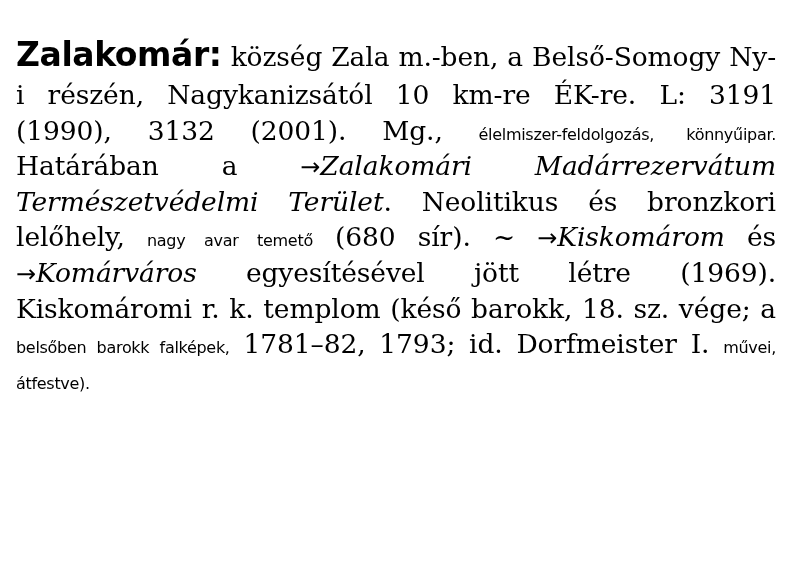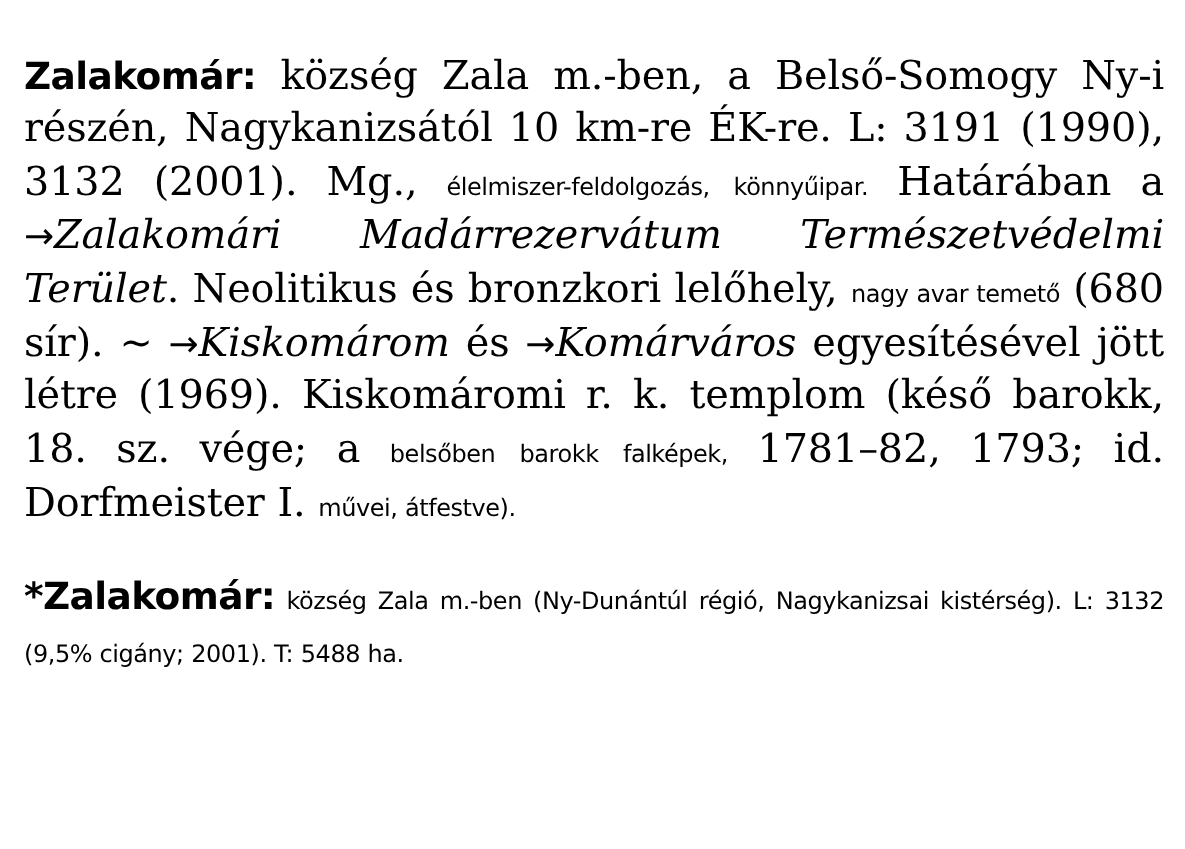--- a/index.html
+++ b/index.html
@@ -30,21 +30,21 @@
     letter-spacing: -0.1px;
     word-spacing: 0.2px;
     hyphens: manual;
   }
   .entry + .entry {
     margin-top: 24px;
   }
   .headword {
     font-family: "DejaVu Sans", sans-serif;
     font-weight: bold;
-    font-size: 25px;
+    font-size: 33px;
     letter-spacing: -0.4px;
   }
   .sans {
     font-family: "DejaVu Sans", sans-serif;
     font-size: 16px;
     letter-spacing: -0.3px;
   }
   .ital {
     font-style: italic;
   }
@@ -55,17 +55,14 @@
 </style>
 </head>
 <body>
 
 <div class="page">
 
   <p class="entry">
     <span class="headword">Zalakomár:</span><span><span> község Zala m.-ben, a Belső-Somogy Ny-i részén, Nagykanizsától 10 km-re ÉK-re. L: 3191 (1990), 3132 (2001). Mg., </span><span class="sans">élelmiszer-feldolgozás, könnyűipar.</span><span> Határában a </span><span class="arrow">→</span><span class="ital">Zalakomári Madárrezervátum Természetvédelmi Terület</span><span>. Neolitikus és bronzkori lelőhely, </span><span class="sans">nagy avar temető</span><span> (680 sír). ~ </span><span class="arrow">→</span><span class="ital">Kiskomárom</span><span> és </span><span class="arrow">→</span><span class="ital">Komárváros</span><span> egyesítésével jött létre (1969). Kiskomáromi r. k. templom (késő barokk, 18. sz. vége; a </span><span class="sans">belsőben barokk falképek,</span><span> 1781–82, 1793; id. Dorfmeister I. </span><span class="sans">művei, átfestve).</span></span>
   </p>
 
-  <p class="entry">
-    <span class="headword">*Zalakomár:</span><span><span class="sans"> község Zala m.-ben (Ny-Dunántúl régió, Nagykanizsai kistérség). L: 3132 (9,5% cigány; 2001). T: 5488 ha.</span></span>
-  </p>
 
 </div>
 
 </body></html>

